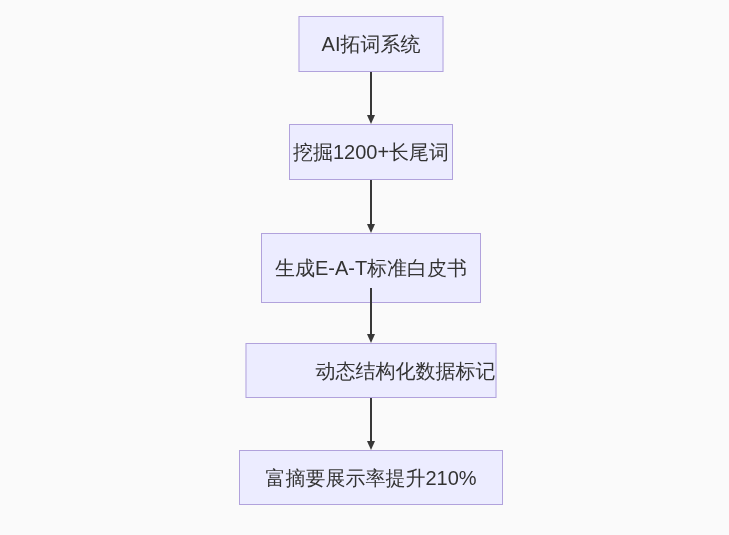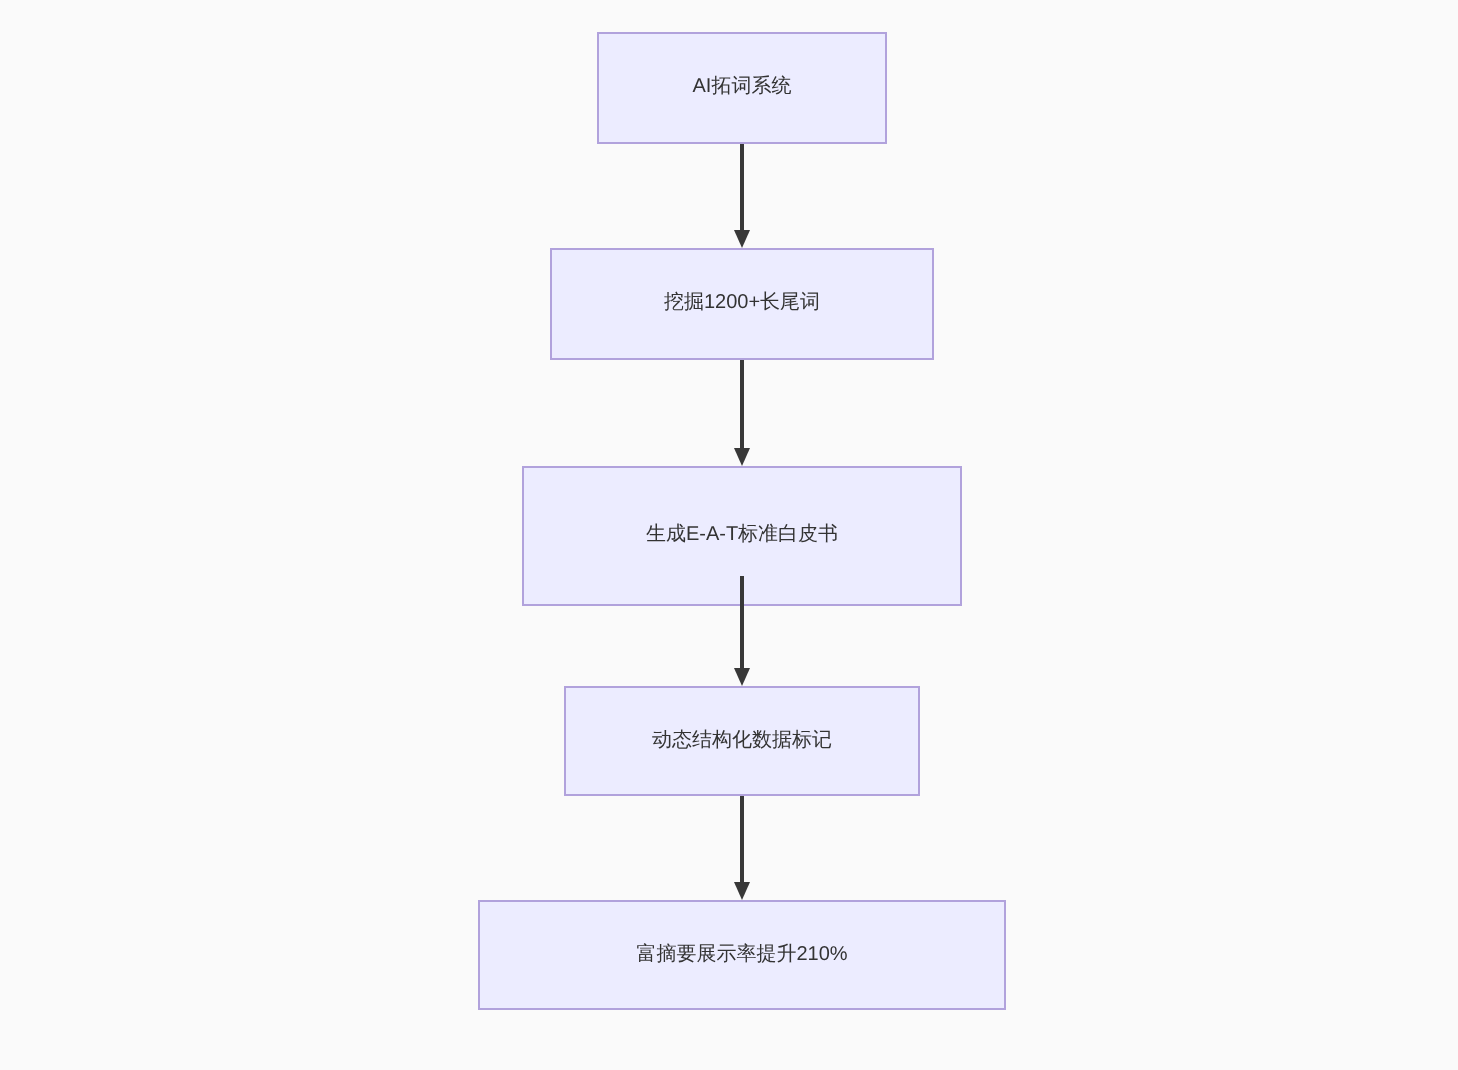--- a/index.html
+++ b/index.html
@@ -24,29 +24,29 @@
   .node {
     position: absolute;
     left: 371px;
     transform: translateX(-50%);
     display: flex;
     align-items: center;
     justify-content: center;
     background: var(--node-fill);
     border: 1.5px solid var(--node-border);
     color: var(--node-text);
-    font-size: 10px;
+    font-size: 20px;
     line-height: 1;
     white-space: nowrap;
     text-align: center;
   }
   .n1 { top: 16px;  width: 145px; height: 56px; }
-  .n2 { top: 124px; width: 192px; height: 56px; }
+  .n2 { top: 124px; width: 164px; height: 56px; }
   .n3 { top: 233px; width: 220px; height: 70px; }
-  .n4 { top: 343px; width: 178px; height: 55px; }
+  .n4 { top: 343px; width: 251px; height: 55px; justify-content: flex-end; }
   .n5 { top: 450px; width: 264px; height: 55px; }
   .edge {
     position: absolute;
     left: 371px;
     transform: translateX(-50%);
     width: 10px;
     display: flex;
     flex-direction: column;
     align-items: center;
   }

